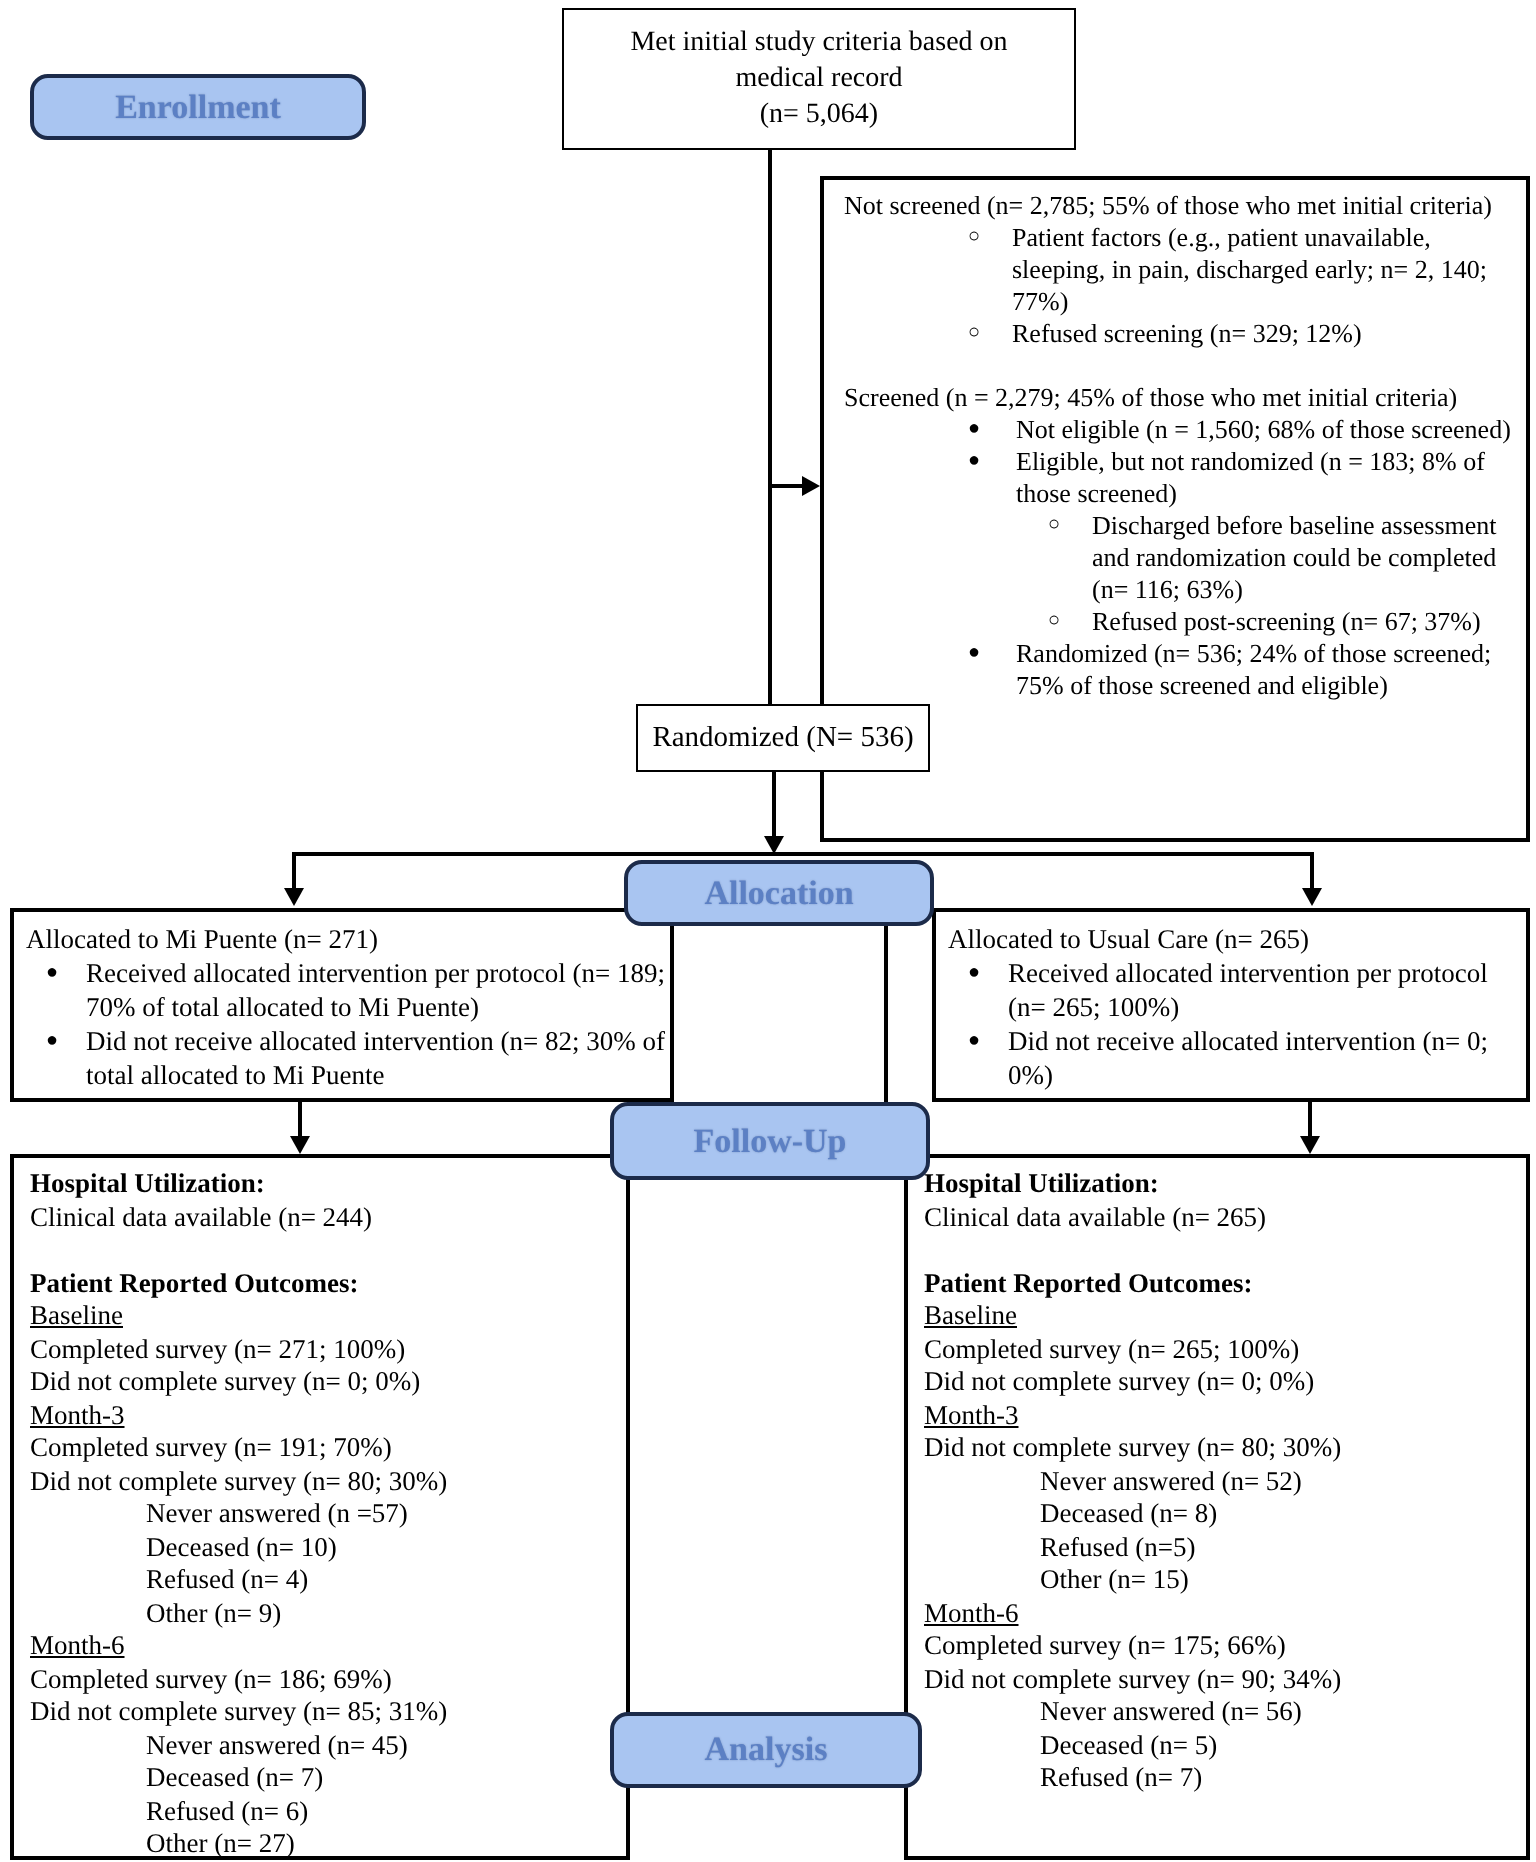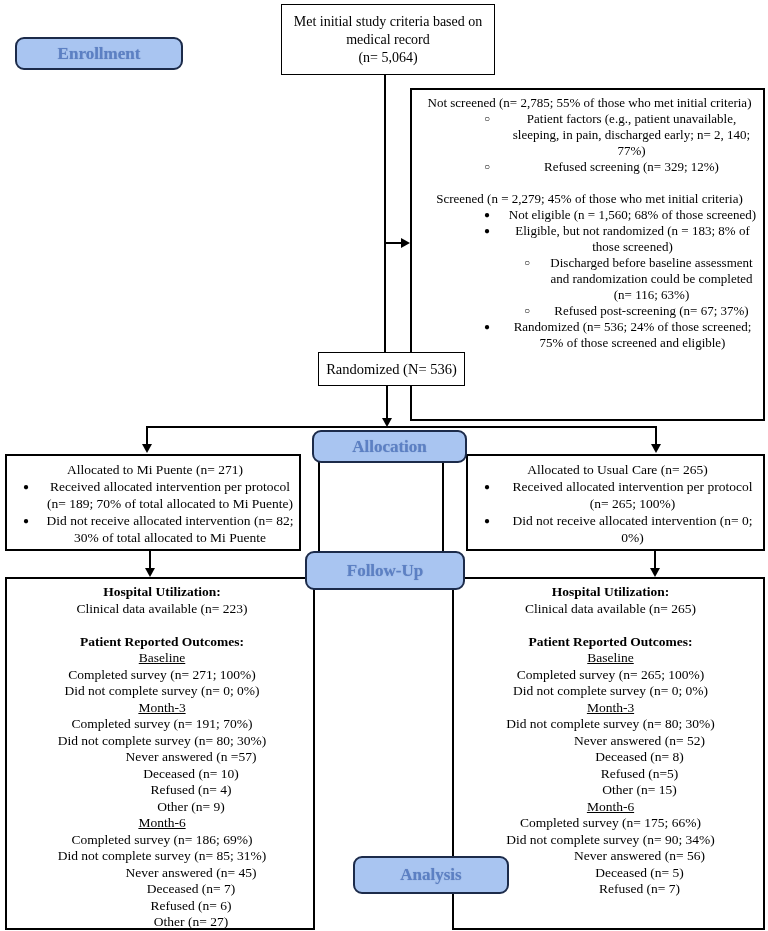--- a/index.html
+++ b/index.html
@@ -13,39 +13,39 @@
     background:var(--banner-fill,#a9c5f1);
     border:2px solid var(--banner-border,#1c2b4a);
     border-radius:9px;
     display:flex; align-items:center; justify-content:center;
     font-weight:bold; font-size:17px; color:var(--banner-text,#5c80c4);
     text-shadow:0 0 1px rgba(40,60,110,.35);
   }
   #banner-enrollment { left:15px;  top:37px;  width:168px; height:33px; }
   #banner-allocation { left:312px; top:430px; width:155px; height:33px; }
   #banner-followup   { left:305px; top:551px; width:160px; height:39px; }
-  #banner-analysis   { left:305px; top:856px; width:156px; height:38px;margin-left:48px; }
+  #banner-analysis   { left:305px; top:856px; width:156px; height:38px; }
 
   
   .box {
     position:absolute; z-index:2; box-sizing:border-box; background:#fff;
     border:2px solid var(--box-border,#000);
-    font-size:13.5px; line-height:17px;text-align:center;
+    font-size:13.5px; line-height:17px;
   }
   #box-top {
-    left:281px; top:4px; width:214px; height:71px; border-width:1.5px;
+    left:281px; top:4px; width:257px; height:71px; border-width:1.5px;
     display:flex; flex-direction:column; justify-content:center; text-align:center;
     font-size:14px; line-height:18px;
   }
   #box-screening { left:410px; top:88px;  width:355px; height:333px; padding:5px 6px 5px 10px;
                    font-size:13px; line-height:16px; }
   #box-randomized{ left:318px; top:352px; width:147px; height:34px; z-index:4;
                    display:flex; align-items:center; justify-content:center;
                    font-size:14.5px; border-width:1.5px; }
-  #box-alloc-left  { left:5px;   top:454px; width:296px; height:97px; padding:5px 2px 4px 6px; }
+  #box-alloc-left  { left:5px;   top:454px; width:332px; height:97px; padding:5px 2px 4px 6px; }
   #box-alloc-right { left:466px; top:454px; width:299px; height:97px; padding:5px 2px 4px 6px; }
   #box-fu-left  { left:5px;   top:577px; width:310px; height:353px; padding:5px 4px 4px 8px; line-height:16.5px; }
   #box-fu-right { left:452px; top:577px; width:313px; height:353px; padding:5px 4px 4px 8px; line-height:16.5px; }
 
   
   .line { white-space:normal; }
   .line:empty::after { content:"\00a0"; }
   .bold { font-weight:bold; }
   .underline { text-decoration:underline; }
   .indent { padding-left:58px; }
@@ -115,21 +115,21 @@
       <div class="line alloc-bullet">Did not receive allocated intervention (n= 82; 30% of total allocated to Mi Puente</div>
     </div>
   <div class="box" id="box-alloc-right">
       <div class="line">Allocated to Usual Care (n= 265)</div>
       <div class="line alloc-bullet">Received allocated intervention per protocol (n= 265; 100%)</div>
       <div class="line alloc-bullet">Did not receive allocated intervention (n= 0; 0%)</div>
     </div>
 
   <div class="box" id="box-fu-left">
       <div class="line bold">Hospital Utilization:</div>
-      <div class="line">Clinical data available (n= 223)</div>
+      <div class="line">Clinical data available (n= 244)</div>
       <div class="line"></div>
       <div class="line bold">Patient Reported Outcomes:</div>
       <div class="line underline">Baseline</div>
       <div class="line">Completed survey (n= 271; 100%)</div>
       <div class="line">Did not complete survey (n= 0; 0%)</div>
       <div class="line underline">Month-3</div>
       <div class="line">Completed survey (n= 191; 70%)</div>
       <div class="line">Did not complete survey (n= 80; 30%)</div>
       <div class="line indent">Never answered (n =57)</div>
       <div class="line indent">Deceased (n= 10)</div>

